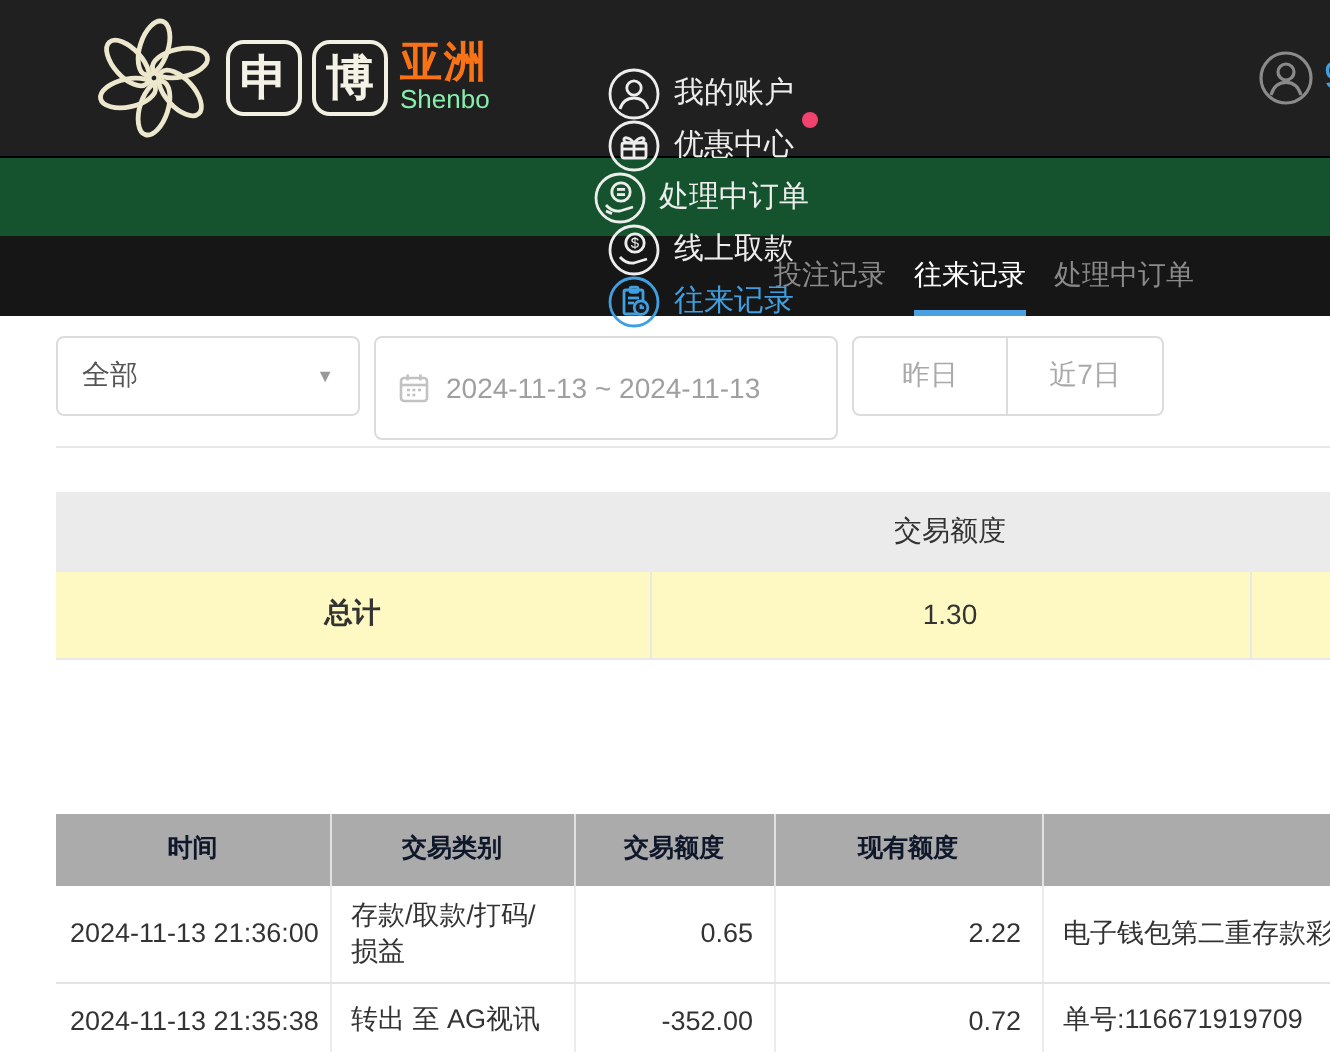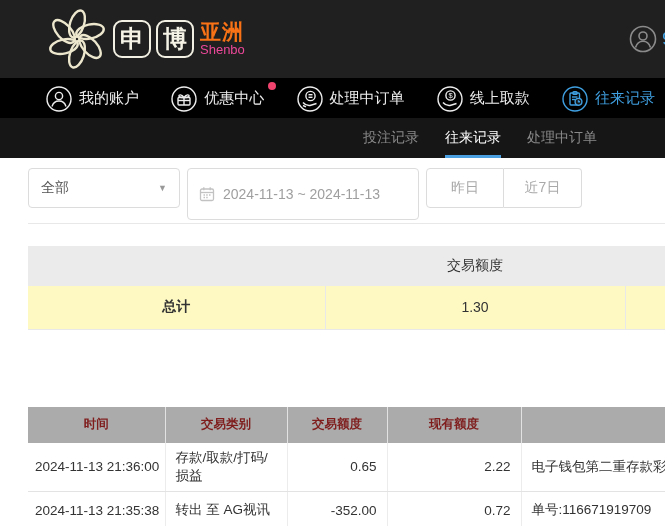--- a/index.html
+++ b/index.html
@@ -8,40 +8,40 @@
 
   
   .topbar { height:78px; background:#202020; display:flex; align-items:center;
     padding-left:46px; position:relative; overflow:hidden; }
   .flower { width:62px; height:62px; color:#ece7cd; flex:0 0 auto; }
   .logo-box { width:38px; height:38px; border:2px solid #f2f0e2; border-radius:9px;
     color:#f5f3e6; font-size:24px; font-weight:bold; display:flex; align-items:center;
     justify-content:center; margin-left:5px; }
   .brand-right { margin-left:6px; line-height:1.05; }
   .brand-region { color:#f97316; font-size:21px; font-weight:bold; letter-spacing:1px; }
-  .brand-sub { color:#ec4899; font-size:13px; }
+  .brand-sub { color:#86efac; font-size:13px; }
   .topbar-spacer { flex:1; }
   .avatar { width:28px; height:28px; color:#8a8a8a; flex:0 0 auto; }
   .user-partial { color:#3f9fe0; font-size:19px; margin-left:5px; margin-right:-9px;
     width:12px; overflow:hidden; flex:0 0 auto; }
 
   
-  .navbar { height:40px; background:#000000; border-top:1px solid #000;
-    display:flex; align-items:center; justify-content:space-between;
-    padding:0 10px 0 46px; }
+  .navbar { height:40px; background:#14532d; border-top:1px solid #000;
+    display:flex; align-items:center; justify-content:center;
+    padding:0 10px 0 46px;flex-direction:column; }
   .nav-item { display:flex; align-items:center; gap:7px; color:#ededed;
     font-size:15px; cursor:pointer; position:relative; }
   .nav-item.active { color:#3f9fe0; }
   .nav-ico { width:26px; height:26px; display:block; }
   .nav-badge { position:absolute; top:-4px; right:-12px; width:8px; height:8px;
     border-radius:50%; background:#f0436e; }
 
   
   .subnav { height:40px; background:#161616; display:flex; align-items:stretch;
-    justify-content:flex-end; gap:26px; padding-right:68px; }
+    justify-content:flex-end; gap:14px; padding-right:68px; }
   .subtab { display:flex; align-items:center; color:#8a8a8a; font-size:14px;
     cursor:pointer; border-bottom:3px solid transparent; padding-top:3px; }
   .subtab.active { color:#fff; border-bottom-color:#4aa0e0; }
 
   
   .filter-row { display:flex; margin:10px 0 0 28px; height:40px; }
   .select-box { width:152px; height:40px; border:1px solid #dcdcdc; border-radius:4px;
     display:flex; align-items:center; padding:0 12px; color:#555; font-size:14px;
     cursor:pointer; }
   .select-box .caret { margin-left:auto; color:#999; font-size:9px; }
@@ -68,21 +68,21 @@
   .summary tbody td { height:43px; text-align:center; background:#fef9c3;
     border-bottom:1px solid #e8e8e8; border-right:1px solid #e8e8e8; }
   .summary tbody td:last-child { border-right:none; }
   .summary .tot { font-weight:bold; }
 
   
   .records { margin:77px 0 0 28px; width:820px; border-collapse:collapse;
     table-layout:fixed; font-size:13.5px; color:#333; }
   .records col.r1{width:137px;} .records col.r2{width:122px;}
   .records col.r3{width:100px;} .records col.r4{width:134px;}
-  .records thead th { background:#ababab; color:#7f1d1d; font-size:12.5px;
+  .records thead th { background:#ababab; color:#0f172a; font-size:12.5px;
     font-weight:bold; height:36px; text-align:center;
     border-right:1px solid rgba(255,255,255,.65); }
   .records thead th:last-child { border-right:none; }
   .records tbody td { background:#fff; border-bottom:1px solid #e3e3e3;
     border-right:1px solid #ececec; padding:6px 10px; }
   .records tbody td:last-child { border-right:none; }
   .records tr.row1 td { height:41px; }
   .records tr.row2 td { height:38px; }
   .records td.t-time { padding-left:7px; padding-right:2px; white-space:nowrap; }
   .records td.t-num { text-align:right; }

